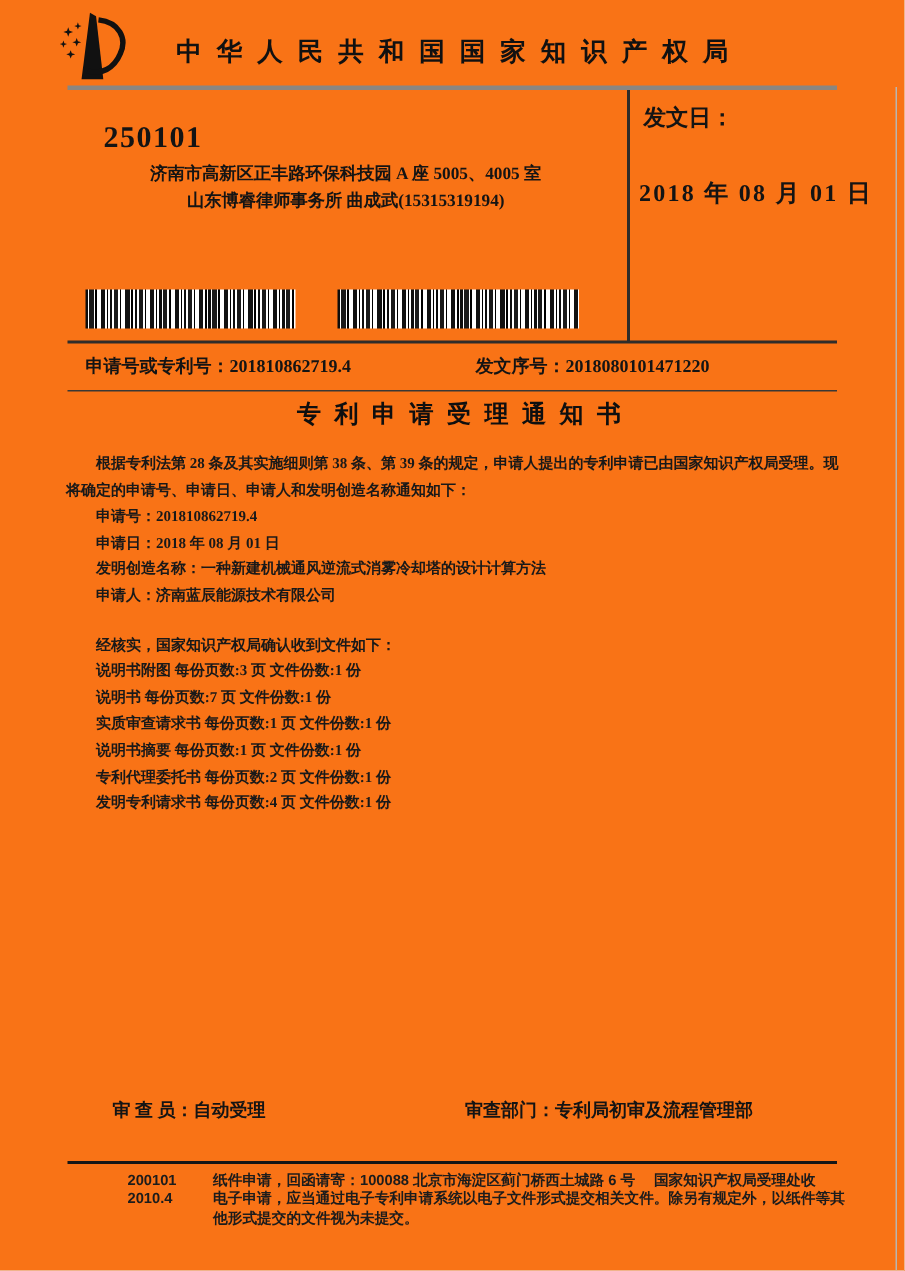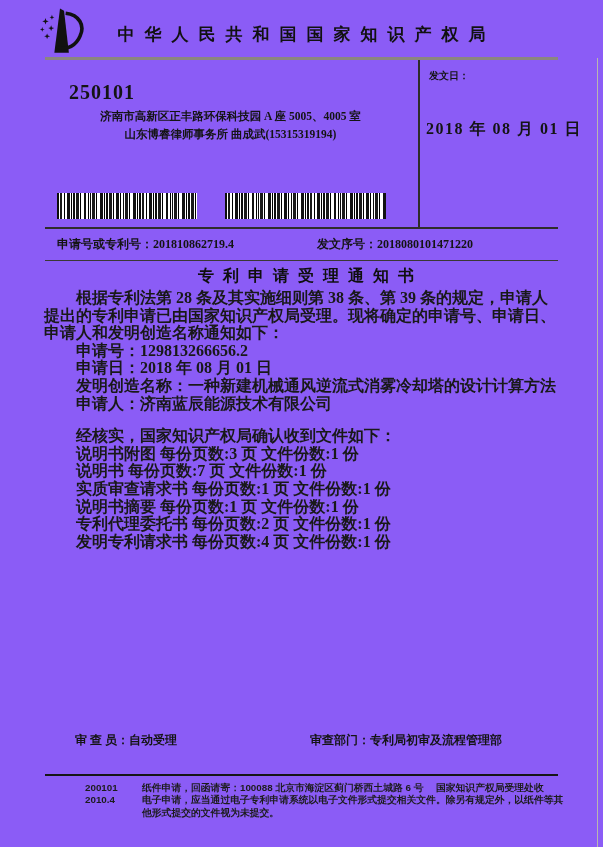--- a/index.html
+++ b/index.html
@@ -1,35 +1,35 @@
 <!DOCTYPE html>
 <html><head>
 <meta charset="utf-8">
 <style>
   html,body{margin:0;padding:0;background:#e8e8e8;}
   .page{
-    position:relative;width:603px;height:847px;margin:0 auto;background:#8b5cf6;
+    position:relative;width:603px;height:847px;margin:0 auto;background:#f97316;
     font-family:"Liberation Serif","DejaVu Serif",serif;color:#141414;overflow:hidden;
   }
   
   .logo{position:absolute;left:35px;top:6px;width:50px;height:50px;}
   .agency-title{
     position:absolute;top:23px;left:0;right:0;text-align:center;
     font-family:"Liberation Sans","DejaVu Sans",sans-serif;
     font-size:17px;font-weight:700;letter-spacing:10px;padding-left:10px;color:#111;
   }
   .header-rule{position:absolute;top:57px;left:45px;right:45px;height:3px;background:#8b8680;}
   .scan-edge{position:absolute;top:58px;bottom:0;left:597px;width:1px;background:#b9b5b0;}
 
   
   .postal-code{position:absolute;left:69px;top:81px;font-size:20px;font-weight:700;letter-spacing:1px;}
   .addr{position:absolute;left:58px;top:107px;width:345px;text-align:center;
         font-size:11.5px;font-weight:600;line-height:18px;}
   .vline{position:absolute;left:418px;top:60px;width:1.5px;height:168px;background:#2e2c2a;}
-  .dispatch-label{position:absolute;left:429px;top:69px;font-size:10px;font-weight:700;}
+  .dispatch-label{position:absolute;left:429px;top:69px;font-size:15px;font-weight:700;}
   .dispatch-date{position:absolute;left:426px;top:119px;font-size:16px;font-weight:700;letter-spacing:1.5px;}
 
   .barcode{
     position:absolute;top:193px;height:26px;
     background:repeating-linear-gradient(90deg,
       #0d0d0d 0 1.6px,#fff 1.6px 2.6px,#1a1a1a 2.6px 5.4px,#fff 5.4px 6.6px,
       #000 6.6px 7.6px,#fff 7.6px 10.2px,#111 10.2px 13px,#fff 13px 14.2px,
       #000 14.2px 15.2px,#fff 15.2px 16.4px);
   }
   .barcode-1{left:57px;width:140px;}
@@ -41,22 +41,22 @@
   .ref-serial{position:absolute;left:317px;top:0;white-space:nowrap;}
   .rule-3{position:absolute;top:260px;left:45px;right:45px;height:1.2px;background:#3a3835;}
 
   
   .notice-title{
     position:absolute;top:266px;left:0;right:0;text-align:center;
     font-size:16px;font-weight:700;letter-spacing:9px;padding-left:18px;color:#0f0f0f;
   }
 
   
-  .body-block{position:absolute;top:289px;left:44px;right:42px;
-    font-size:16px;font-weight:600;line-height:17.6px;color:#191919;}
+  .body-block{position:absolute;top:301px;left:44px;right:42px;
+    font-size:10px;font-weight:600;line-height:17.6px;color:#191919;}
   .p-indent{text-indent:2em;margin:0;}
   .app-line{margin-left:2em;}
   .docs-intro{margin-left:2em;margin-top:15px;}
   .doc-line{margin-left:2em;}
 
   
   .hints{position:absolute;top:557px;left:44px;right:42px;
     font-size:11.6px;font-weight:600;line-height:17.4px;color:#191919;}
   .hint-item{text-indent:2em;margin:0;}
 
@@ -116,21 +116,21 @@
       <span>发文序号：</span><span>2018080101471220</span>
     </span>
   </div>
 
   <div class="rule-3"></div>
 
   <div class="notice-title">专利申请受理通知书</div>
 
   <div class="body-block">
     <p class="p-indent">根据专利法第 28 条及其实施细则第 38 条、第 39 条的规定，申请人提出的专利申请已由国家知识产权局受理。现将确定的申请号、申请日、申请人和发明创造名称通知如下：</p>
-    <div class="app-line">申请号：129813266656.2</div>
+    <div class="app-line">申请号：201810862719.4</div>
     <div class="app-line">申请日：2018 年 08 月 01 日</div>
     <div class="app-line">发明创造名称：一种新建机械通风逆流式消雾冷却塔的设计计算方法</div>
     <div class="app-line">申请人：济南蓝辰能源技术有限公司</div>
     <div class="docs-intro">经核实，国家知识产权局确认收到文件如下：</div>
     <div class="doc-line">说明书附图 每份页数:3 页  文件份数:1 份</div>
     <div class="doc-line">说明书 每份页数:7 页  文件份数:1 份</div>
     <div class="doc-line">实质审查请求书 每份页数:1 页  文件份数:1 份</div>
     <div class="doc-line">说明书摘要 每份页数:1 页  文件份数:1 份</div>
     <div class="doc-line">专利代理委托书 每份页数:2 页  文件份数:1 份</div>
     <div class="doc-line">发明专利请求书 每份页数:4 页  文件份数:1 份</div>

